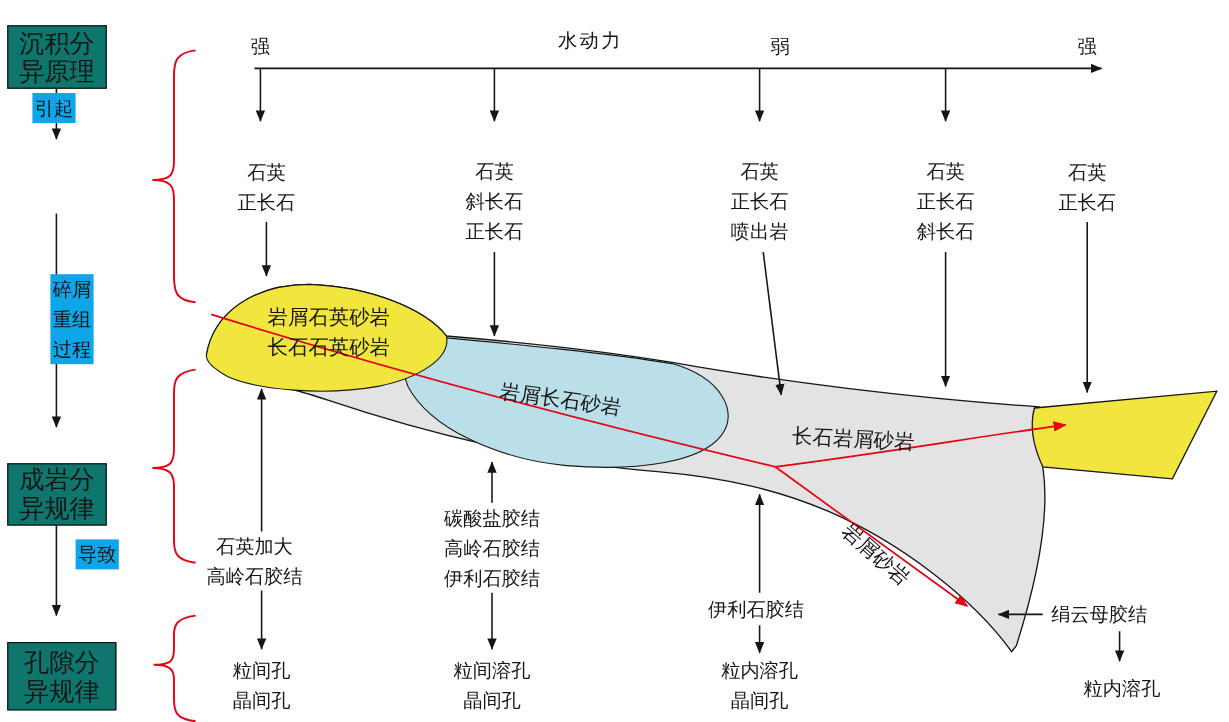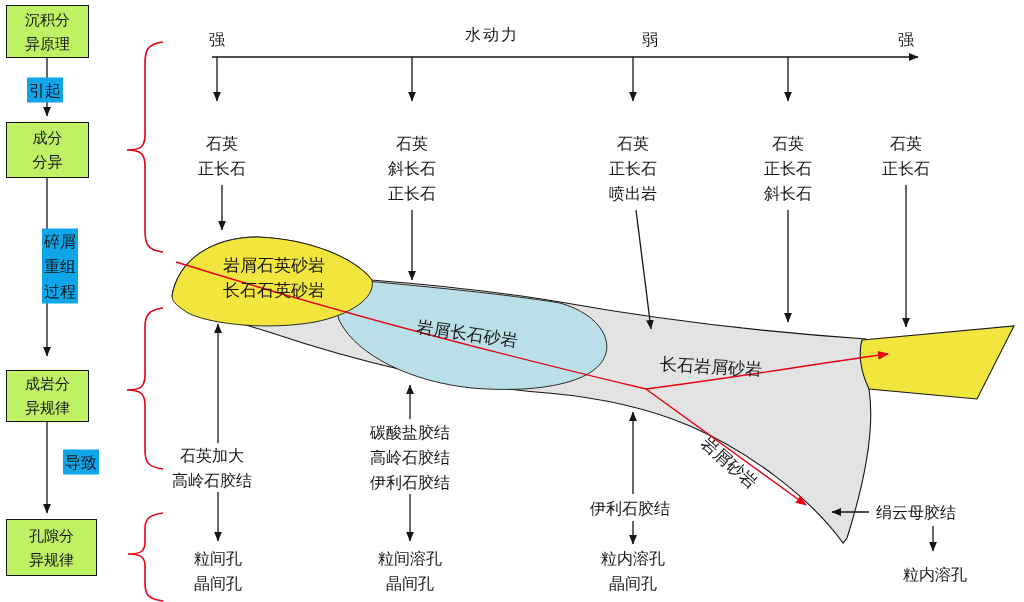--- a/index.html
+++ b/index.html
@@ -8,23 +8,23 @@
     font-family:"DejaVu Sans","Liberation Sans",sans-serif;color:#151515;
   }
   .stage svg{position:absolute;left:0;top:0;}
   .lbl{
     position:absolute;transform:translate(-50%,-50%);
     text-align:center;white-space:pre-line;font-size:16px;line-height:25px;color:#151515;
   }
   .big{font-size:17px;}
   .onbg{background:#0ea5e9;padding:0 2px;}
   .box{
-    position:absolute;border:1.6px solid #151515;background:#bef264;
+    position:absolute;border:1.6px solid #151515;background:#0f766e;
     display:flex;align-items:center;justify-content:center;
-    text-align:center;white-space:pre-line;font-size:15px;line-height:24px;box-sizing:border-box;
+    text-align:center;white-space:pre-line;font-size:21px;line-height:24px;box-sizing:border-box;margin-top:16px;
   }
 </style>
 </head>
 <body>
 
 <div class="stage">
 
   <svg width="1024" height="602" viewBox="0 0 1024 602">
     <defs>
       <marker id="ah-black" markerUnits="userSpaceOnUse" markerWidth="11" markerHeight="10" refX="9" refY="4.5" orient="auto">
@@ -75,22 +75,20 @@
       <path d="M218,492 L218,541"></path>
       <path d="M410,494 L410,541"></path>
       <path d="M633,521 L633,544"></path>
       <path d="M933,526 L933,551"></path>
     </g>
   </svg>
 
   <div class="box" style="left:6px;top:5px;width:83px;height:53px;">沉积分
 异原理</div>
   <div class="lbl onbg" style="left:45px;top:90px;">引起</div>
-  <div class="box" style="left:6px;top:122px;width:83px;height:56px;">成分
-分异</div>
   <div class="lbl onbg" style="left:60px;top:266px;">碎屑
 重组
 过程</div>
   <div class="box" style="left:6px;top:370px;width:83px;height:52px;">成岩分
 异规律</div>
   <div class="lbl onbg" style="left:45px;top:462px;margin-left:36px;">导致</div>
   <div class="box" style="left:6px;top:519px;width:91px;height:57px;">孔隙分
 异规律</div>
 
   <div class="lbl" style="left:217px;top:39px;">强</div>

